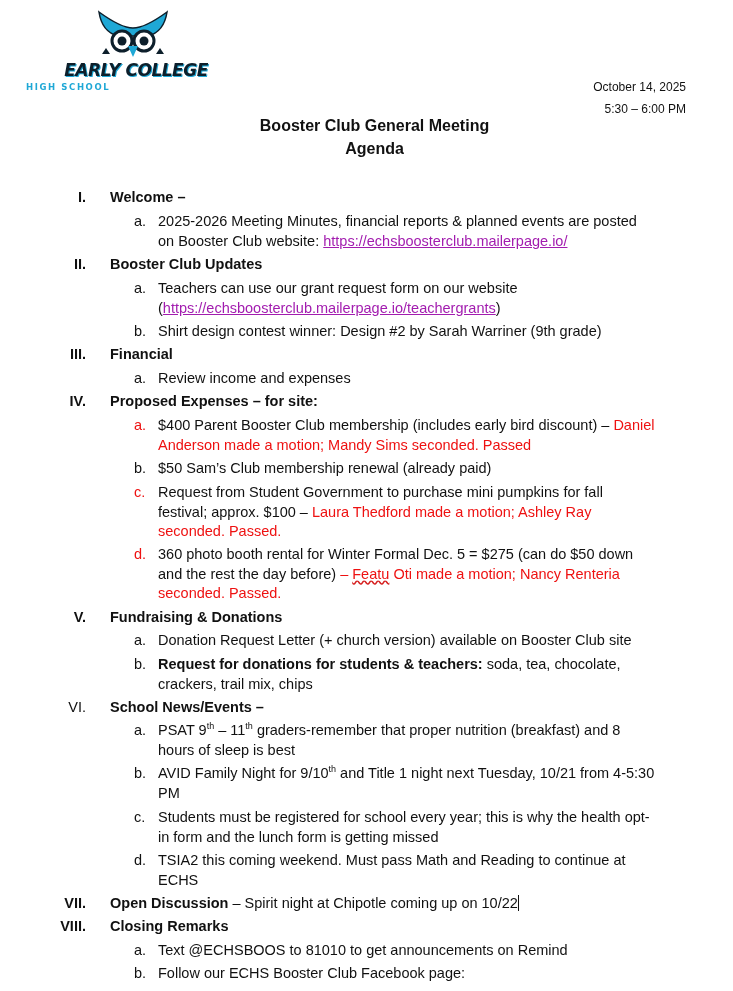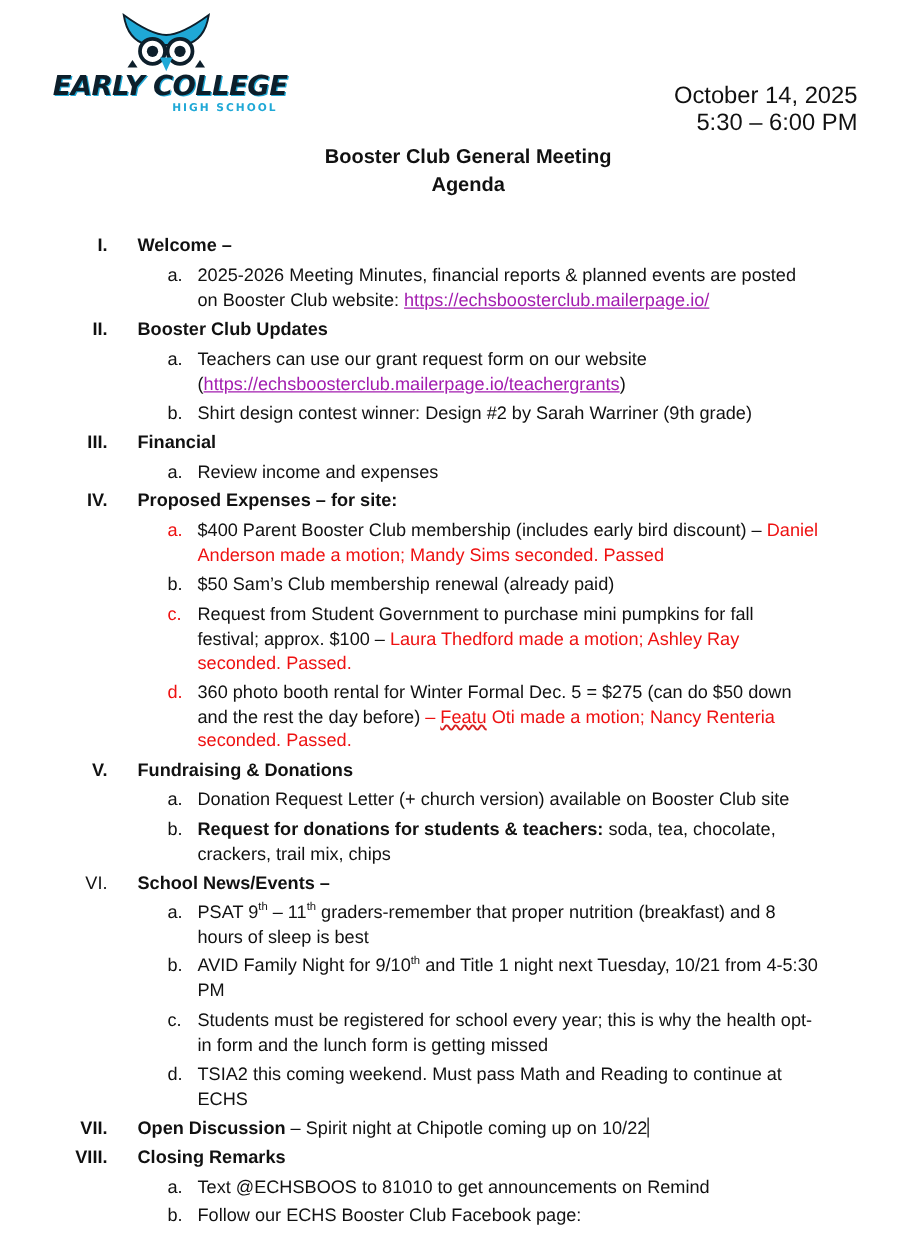--- a/index.html
+++ b/index.html
@@ -1,26 +1,26 @@
 <!DOCTYPE html>
 <html><head>
 <meta charset="utf-8">
 <style>
   html, body { margin:0; padding:0; background:#ffffff; }
   body { width:733px; height:991px; position:relative; overflow:hidden;
          font-family:"Liberation Sans", sans-serif; color:#111; font-size:14.5px; }
   .logo { position:absolute; left:26px; top:10px; width:220px; height:84px; }
   .logo-text { position:absolute; left:0; top:47px; width:220px; text-align:center;
                font-family:"DejaVu Sans", sans-serif; font-weight:bold; font-style:italic;
-               font-size:22px; letter-spacing:-0.5px; color:#0d1f2b;
+               font-size:17px; letter-spacing:-0.5px; color:#0d1f2b;
                text-shadow: 1px 1px 0 #1fa8d6; line-height:26px; }
-  .logo-sub { position:absolute; left:0; top:72px; width:196px; text-align:right;
+  .logo-sub { position:absolute; left:0; top:72px; width:196px; text-align:left;
               font-family:"DejaVu Sans", sans-serif; font-weight:bold; font-size:8.5px;
               letter-spacing:1.6px; color:#1fa8d6; }
-  .date { position:absolute; right:47px; top:66px; text-align:right; font-size:19px;
+  .date { position:absolute; right:47px; top:76px; text-align:right; font-size:12px;
           line-height:22px; color:#111; }
   .title { position:absolute; left:0; width:749px; text-align:center; font-weight:bold;
            font-size:16px; line-height:22px; }
   .row { position:absolute; line-height:20px; white-space:nowrap; }
   .roman { position:absolute; width:86px; text-align:right; font-weight:bold; }
   .roman.nb { font-weight:normal;text-align:right; }
   .head { position:absolute; left:110px; font-weight:bold; }
   .head .rest { font-weight:normal;margin-top:18px; }
   .letter { position:absolute; left:134px; }
   .sub { position:absolute; left:158px;text-align:center; }

